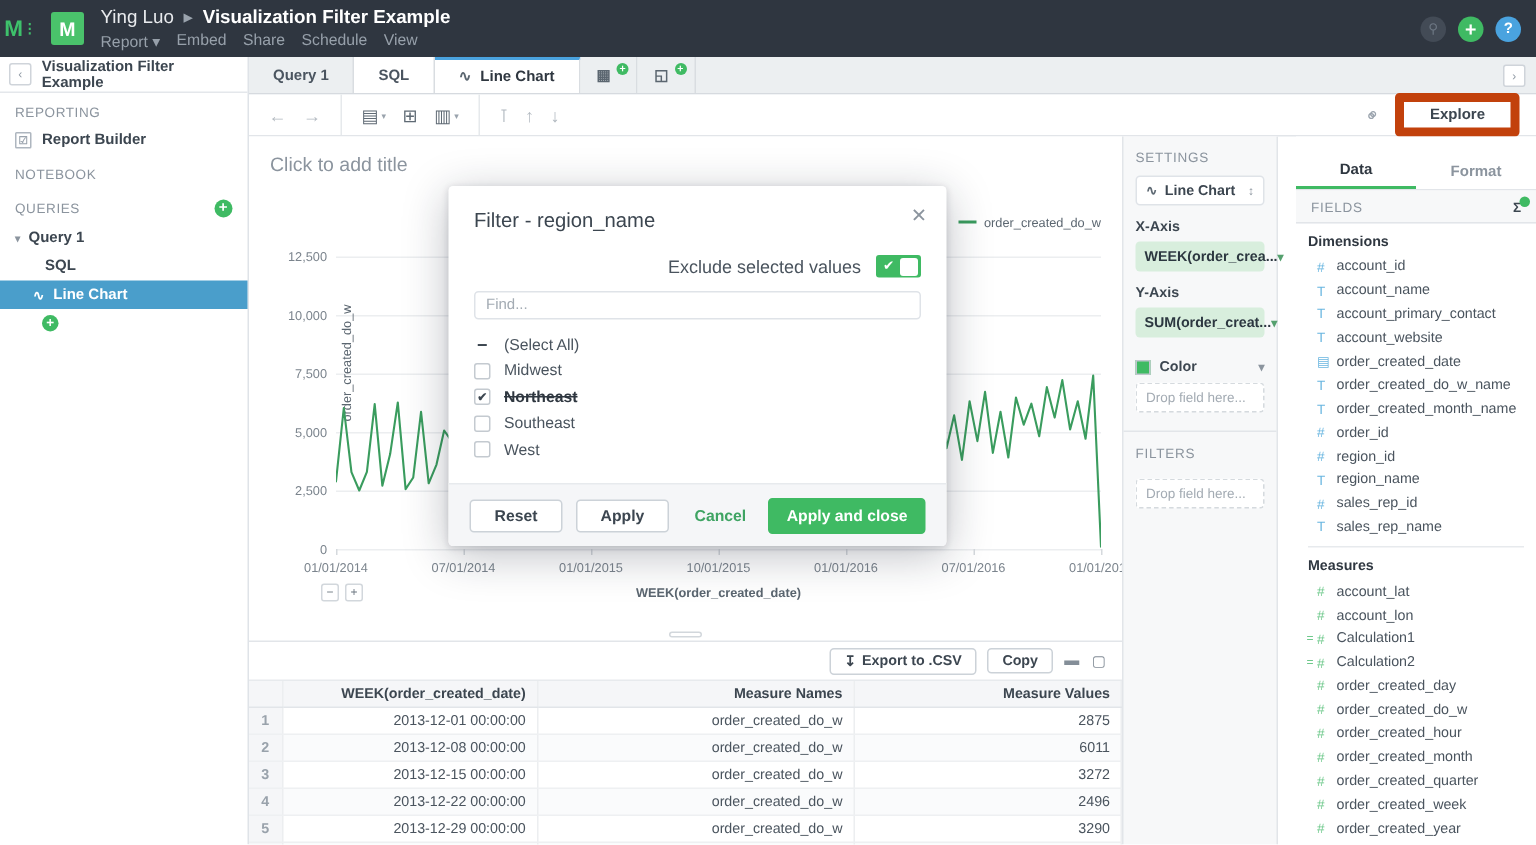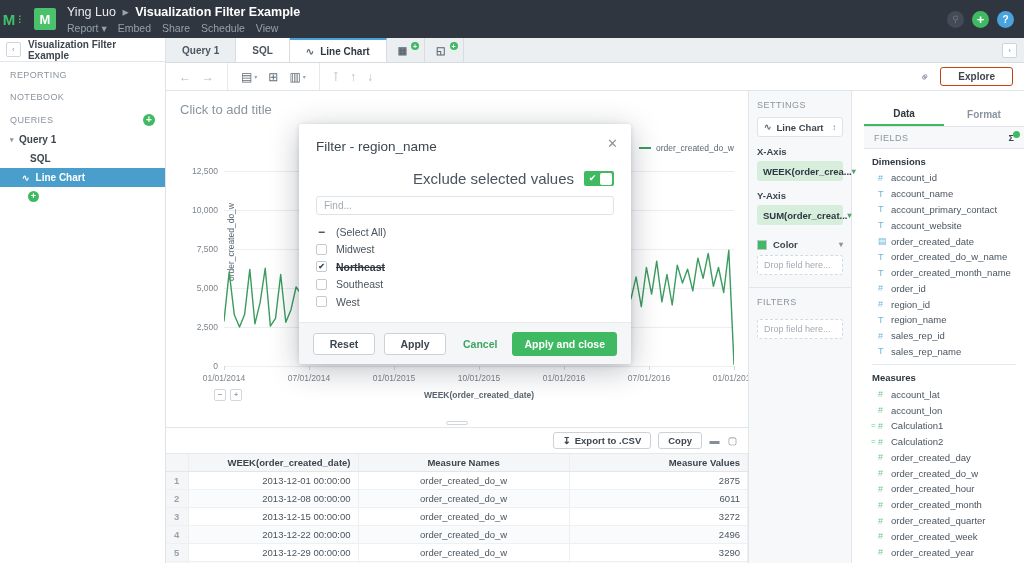--- a/index.html
+++ b/index.html
@@ -118,21 +118,21 @@
     background: #fff; border-bottom: 1px solid #e2e5e9; display: flex; align-items: center;
   }
   .tb-group { display: flex; align-items: center; gap: 11px; padding: 0 13px; height: 100%; }
   .tb-group.bd { border-right: 1px solid #e6e9ec; }
   .tb-ic { font-size: 12px; color: #b3bac1; display: flex; align-items: center; gap: 2px; }
   .tb-ic.dk { color: #5f6a74; }
   .tb-ic .car { font-size: 6px; color: #9aa3ad; }
   .toolbar-right { margin-left: auto; display: flex; align-items: center; gap: 10px; padding-right: 11px; }
   .link-ic { font-size: 12px; color: #9aa3ad; transform: rotate(-45deg); }
   .explore-btn {
-    border: 1px solid #c2410c; border-radius: 3px; padding: 3px 17px;
+    border: 6px solid #c2410c; border-radius: 3px; padding: 3px 17px;
     font-size: 10px; font-weight: bold; color: #3c4650; background: #fff;
   }
 
   
   .chartpane {
     position: absolute; left: 166px; top: 91px; width: 582px; height: 334px;
     background: #fff; overflow: hidden;
   }
   .chart-title { position: absolute; left: 14px; top: 11px; font-size: 13px; color: #8b949e; }
   .legend { position: absolute; right: 14px; top: 52px; display: flex; align-items: center; gap: 5px; }
@@ -183,21 +183,21 @@
   .tbl-sq { width: 11px; height: 11px; color: #848e98; font-size: 10px;
             display: flex; align-items: center; justify-content: center; }
   table { width: 100%; border-collapse: collapse; }
   th, td { font-size: 9.5px; padding: 3px 7px; border-right: 1px solid #eceef0; }
   thead th { background: #f5f6f8; color: #3c4650; font-weight: bold; border-bottom: 1px solid #e2e5e9;
              white-space: nowrap; }
   tbody td { color: #4a545e; border-bottom: 1px solid #eef0f2; background: #fff; }
   tbody tr:nth-child(even) td { background: #fafbfc; }
   .cnum { width: 22px; text-align: center; color: #99a2ab; background: #f5f6f8 !important; font-weight: bold; }
   .cdate { text-align: right; width: 170px; }
-  .cmeas { text-align: center; }
+  .cmeas { text-align: right; }
   .cval { text-align: right; }
   thead .cnum { background: #f5f6f8 !important; }
 
   
   .settings {
     position: absolute; left: 748px; top: 91px; width: 104px; height: 472px;
     background: #f7f8f9; border-left: 1px solid #e2e5e9; border-right: 1px solid #e2e5e9;
     padding: 0 8px;
   }
   .panel-head { font-size: 9px; color: #8b949e; letter-spacing: .5px; padding: 9px 0 7px; font-weight: normal; }
@@ -248,21 +248,21 @@
   .modal-shadow {
     position: absolute; left: 299px; top: 124px; width: 332px; height: 240px;
     border-radius: 3px; box-shadow: 0 6px 30px rgba(20,30,45,.28), 0 1px 5px rgba(20,30,45,.14);
     background: #fff; overflow: hidden;
   }
   .m-head { height: 44px; display: flex; align-items: center; padding: 0 17px; position: relative; }
   .m-title { font-size: 13.5px; color: #3c4650; }
   .m-close { position: absolute; right: 13px; top: 12px; font-size: 13px; color: #8b949e; }
   .m-body { padding: 2px 17px 0; }
   .m-exrow { display: flex; align-items: center; justify-content: flex-end; gap: 10px; padding-bottom: 9px; }
-  .m-exrow .lbl { font-size: 15px; color: #4a545e; }
+  .m-exrow .lbl { font-size: 12px; color: #4a545e; }
   .toggle {
     width: 30px; height: 15px; border-radius: 2px; background: #3fba63;
     display: flex; align-items: center; padding: 1.5px; position: relative;
   }
   .toggle .chk { color: #fff; font-size: 9px; width: 14px; text-align: center; line-height: 1; }
   .toggle .knob { width: 12px; height: 12px; background: #fff; border-radius: 2px; }
   .m-find {
     border: 1px solid #dfe3e8; border-radius: 3px; height: 19px; display: flex;
     align-items: center; padding: 0 7px; font-size: 10px; color: #a3abb3; background: #fff;
   }
@@ -324,20 +324,24 @@
   </div>
 
   <div class="sidebar">
     <div class="sb-head">
       <div class="sb-back">‹</div>
       <div class="sb-title">Visualization Filter Example</div>
     </div>
 
     <div class="sb-section">
       <span>REPORTING</span>
+    </div>
+    <div class="sb-item">
+      <span class="ic">☑</span>
+      <span>Report Builder</span>
     </div>
 
     <div class="sb-section">
       <span>NOTEBOOK</span>
     </div>
 
     <div class="sb-section">
       <span>QUERIES</span>
       <span class="addbtn">+</span>
     </div>

